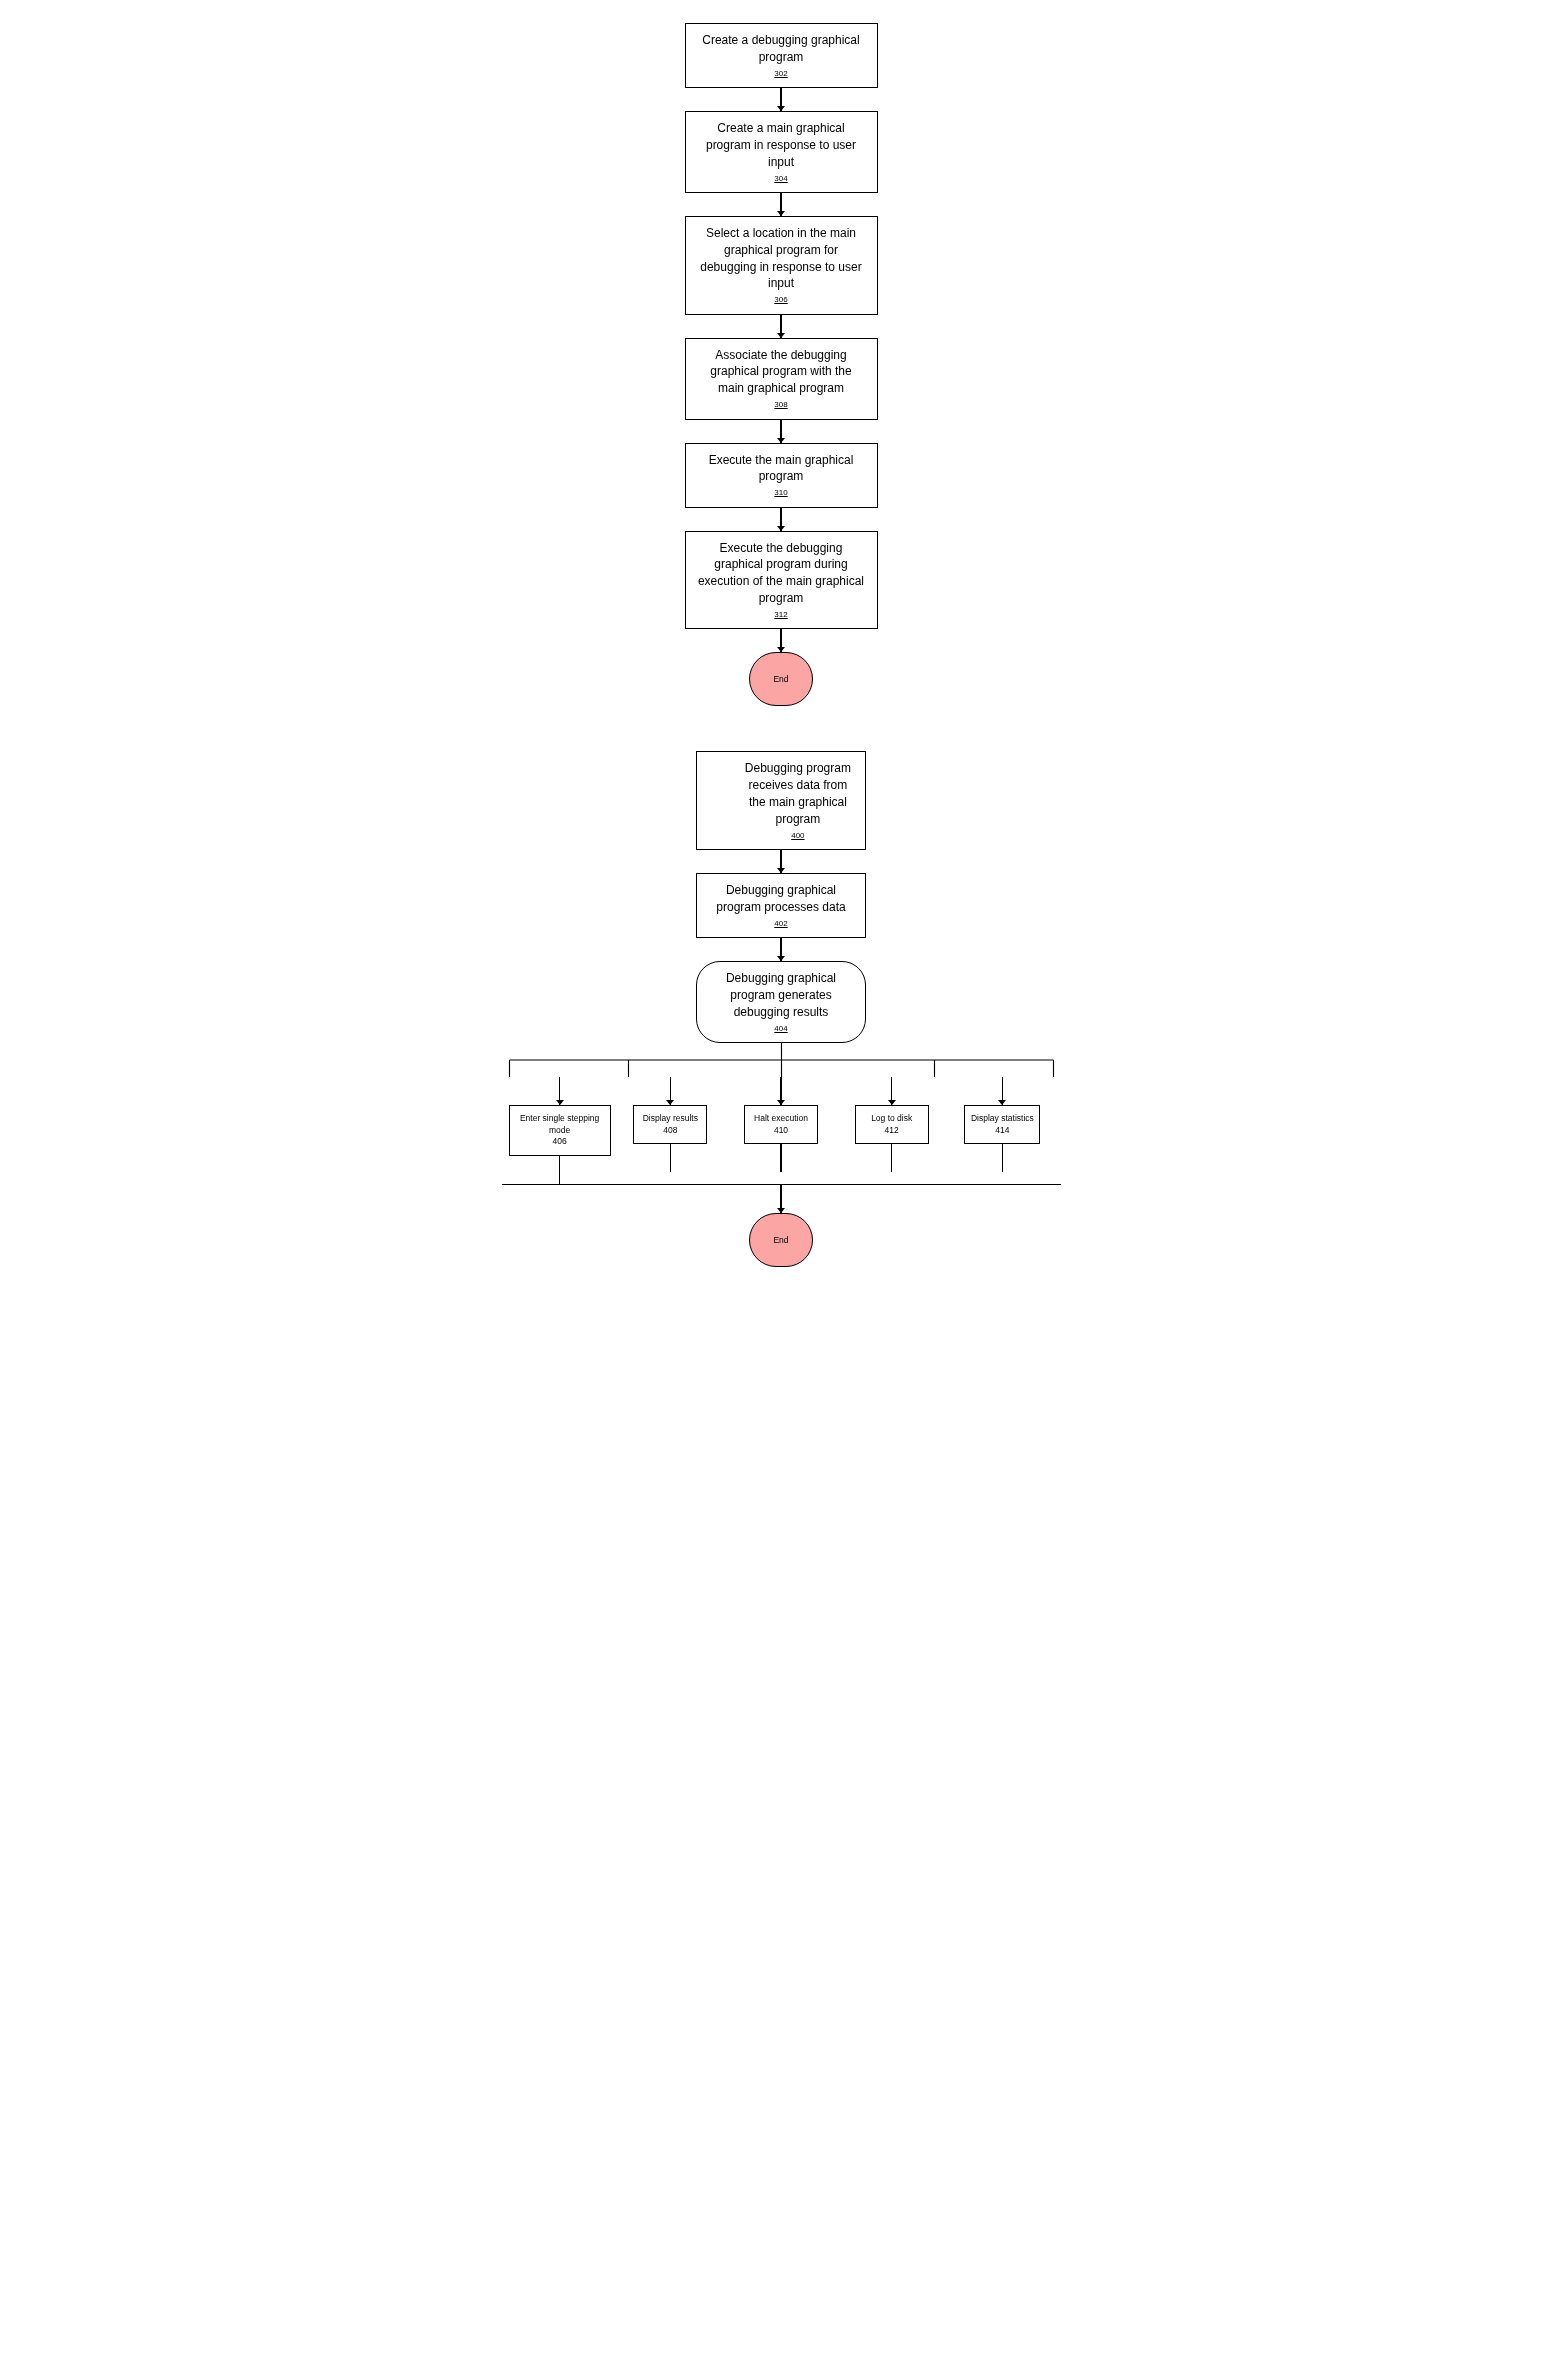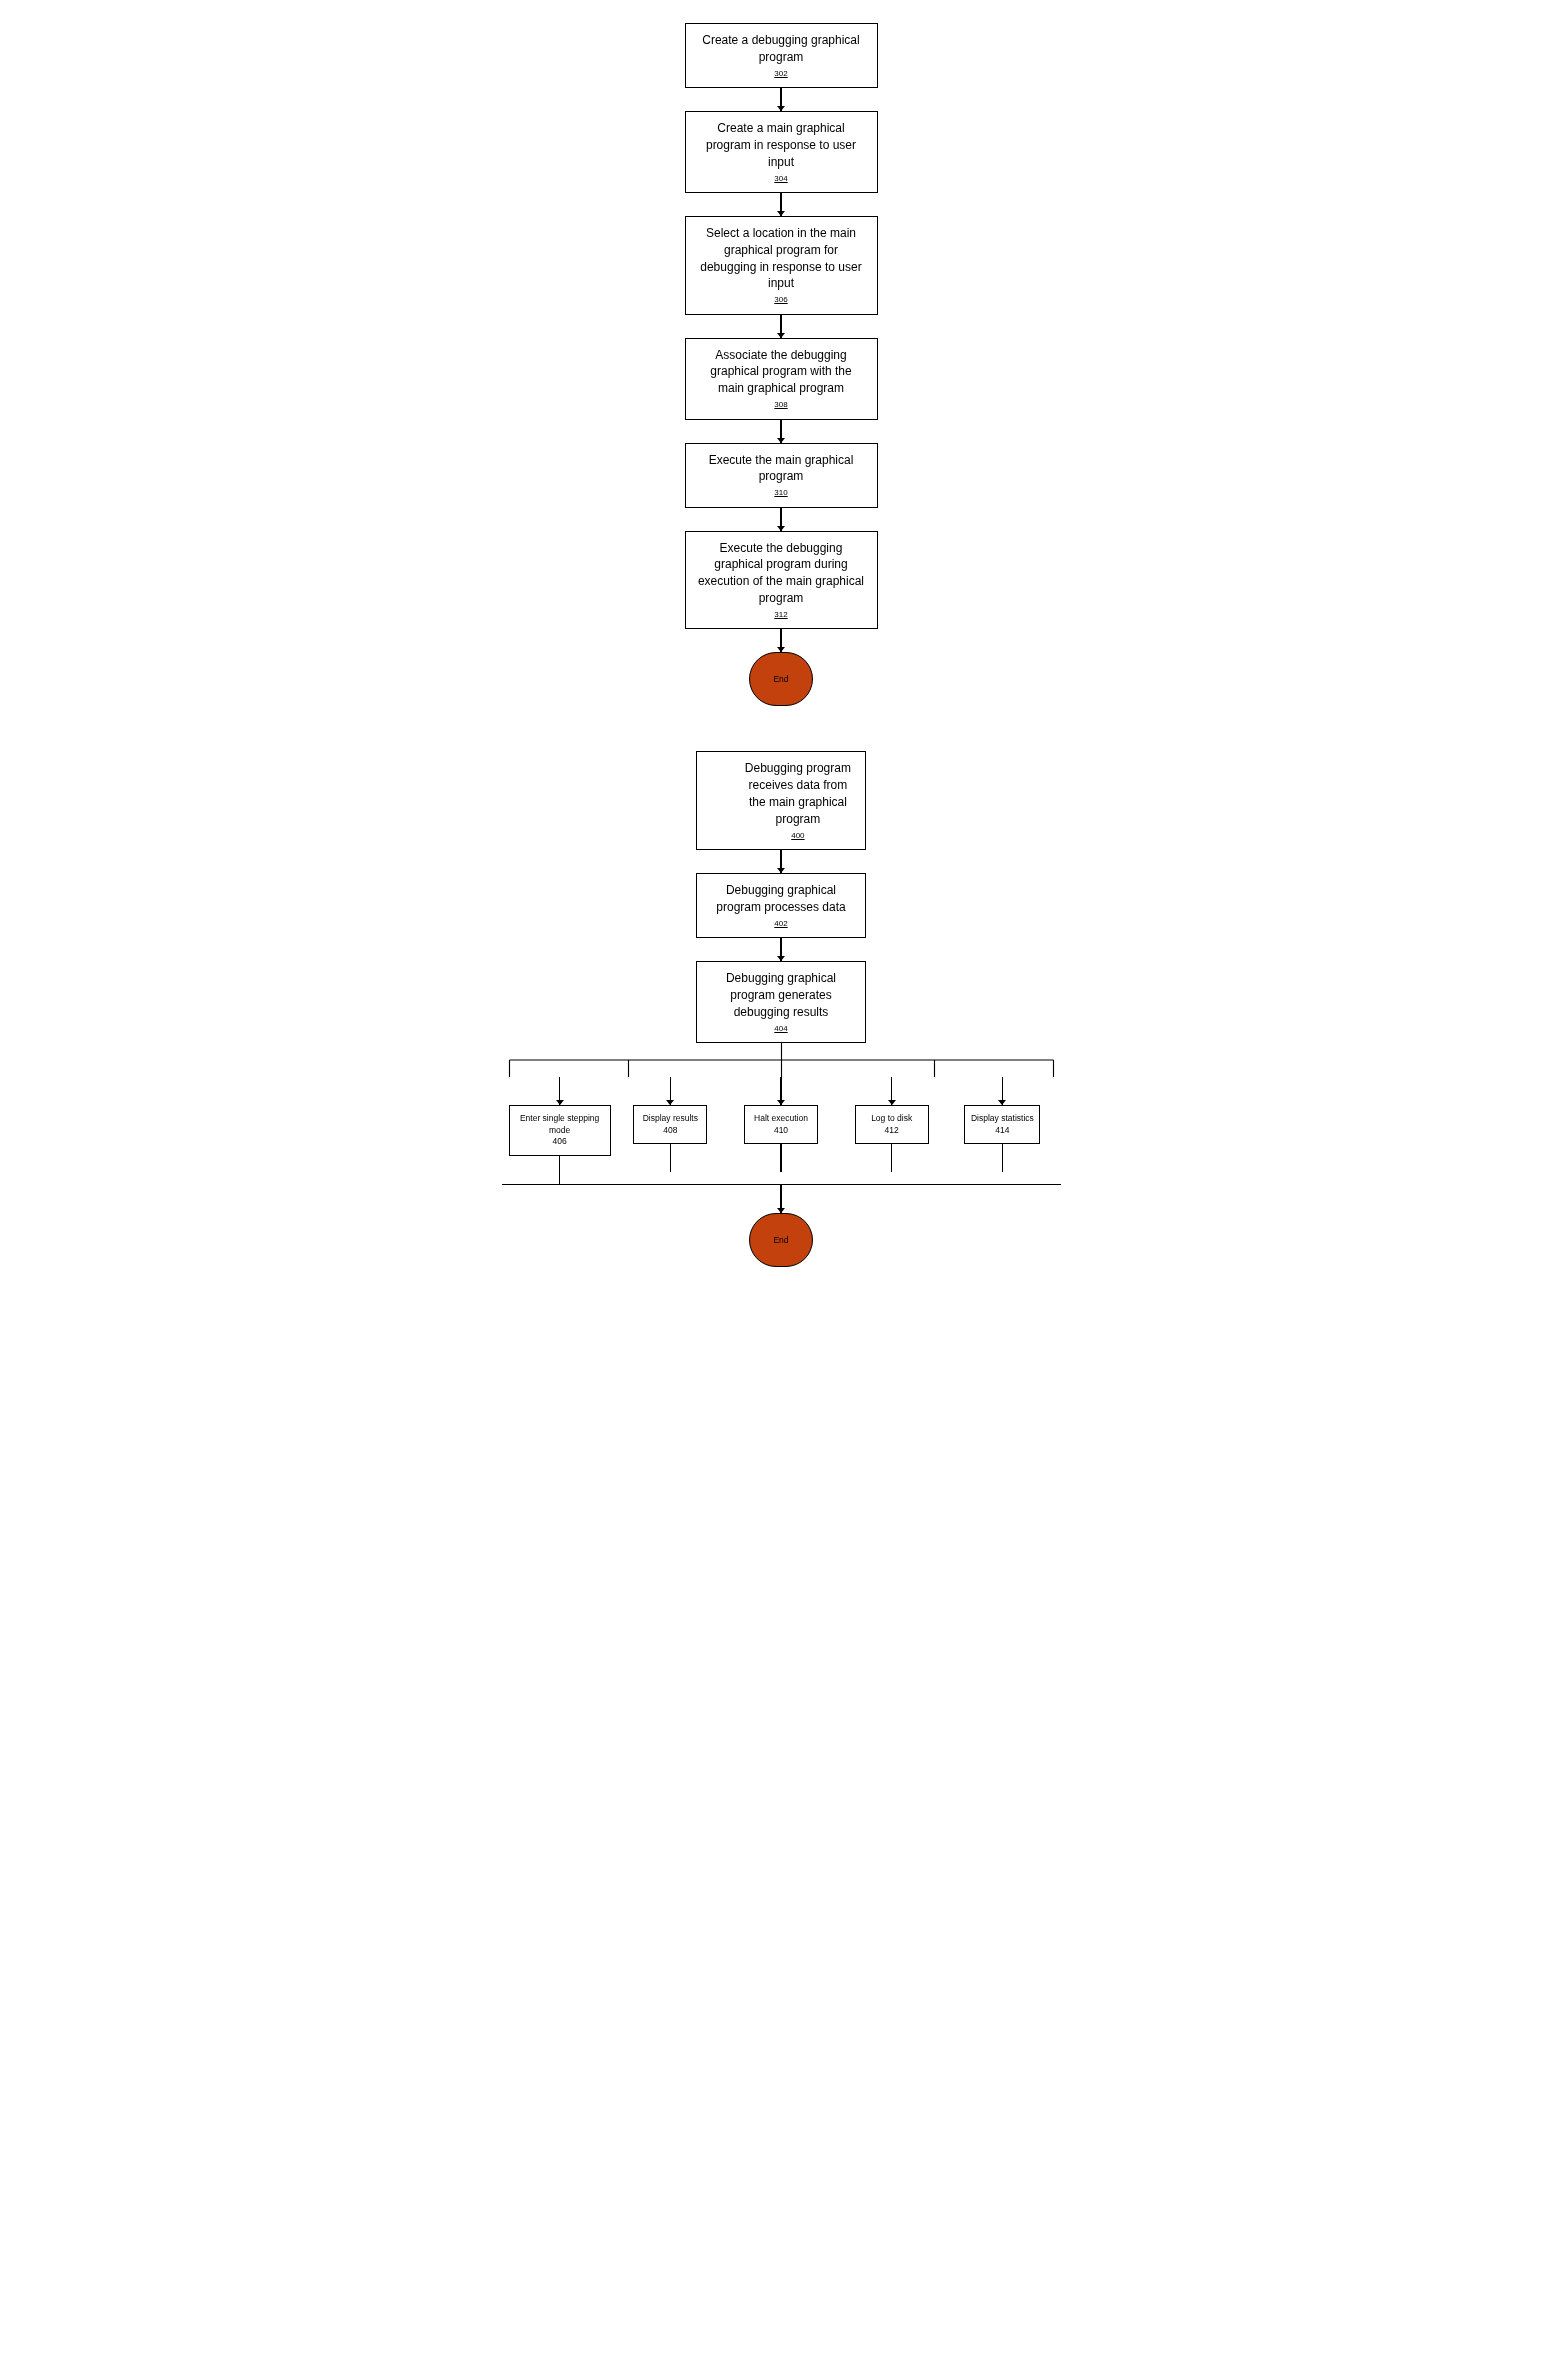--- a/index.html
+++ b/index.html
@@ -51,21 +51,21 @@
       margin-top: 2.3px;
       text-align: center;
     }
 
     .oval {
       border: 1.1px solid #000;
       border-radius: 28px;
       padding: 21px 23px;
       text-align: center;
       font-size: 8.5px;
-      background: #c2410c;
+      background: #fca5a5;
       min-width: 57px;
     }
 
     .arrow-down {
       width: 1.1px;
       background: #000;
       height: 23px;
       position: relative;
       margin: 0 auto;
     }
@@ -157,21 +157,21 @@
     <span class="num">400</span>
   </div>
   <div class="arrow-down"></div>
 
   <div class="box" style="max-width:170px;">
     <span class="label">Debugging graphical program processes data</span>
     <span class="num">402</span>
   </div>
   <div class="arrow-down"></div>
 
-  <div class="box" style="max-width:170px;">
+  <div class="box" style="max-width:170px;border-radius:24px;">
     <span class="label">Debugging graphical program generates debugging results</span>
     <span class="num">404</span>
   </div>
 
   <div style="width:100%; position:relative; height:34px;">
     <svg width="100%" height="34" style="overflow:visible;" viewBox="0 0 1200 60">
 
       <line x1="50%" y1="0" x2="50%" y2="30" stroke="#000" stroke-width="2"></line>
 
       <line x1="10%" y1="30" x2="90%" y2="30" stroke="#000" stroke-width="2"></line>

